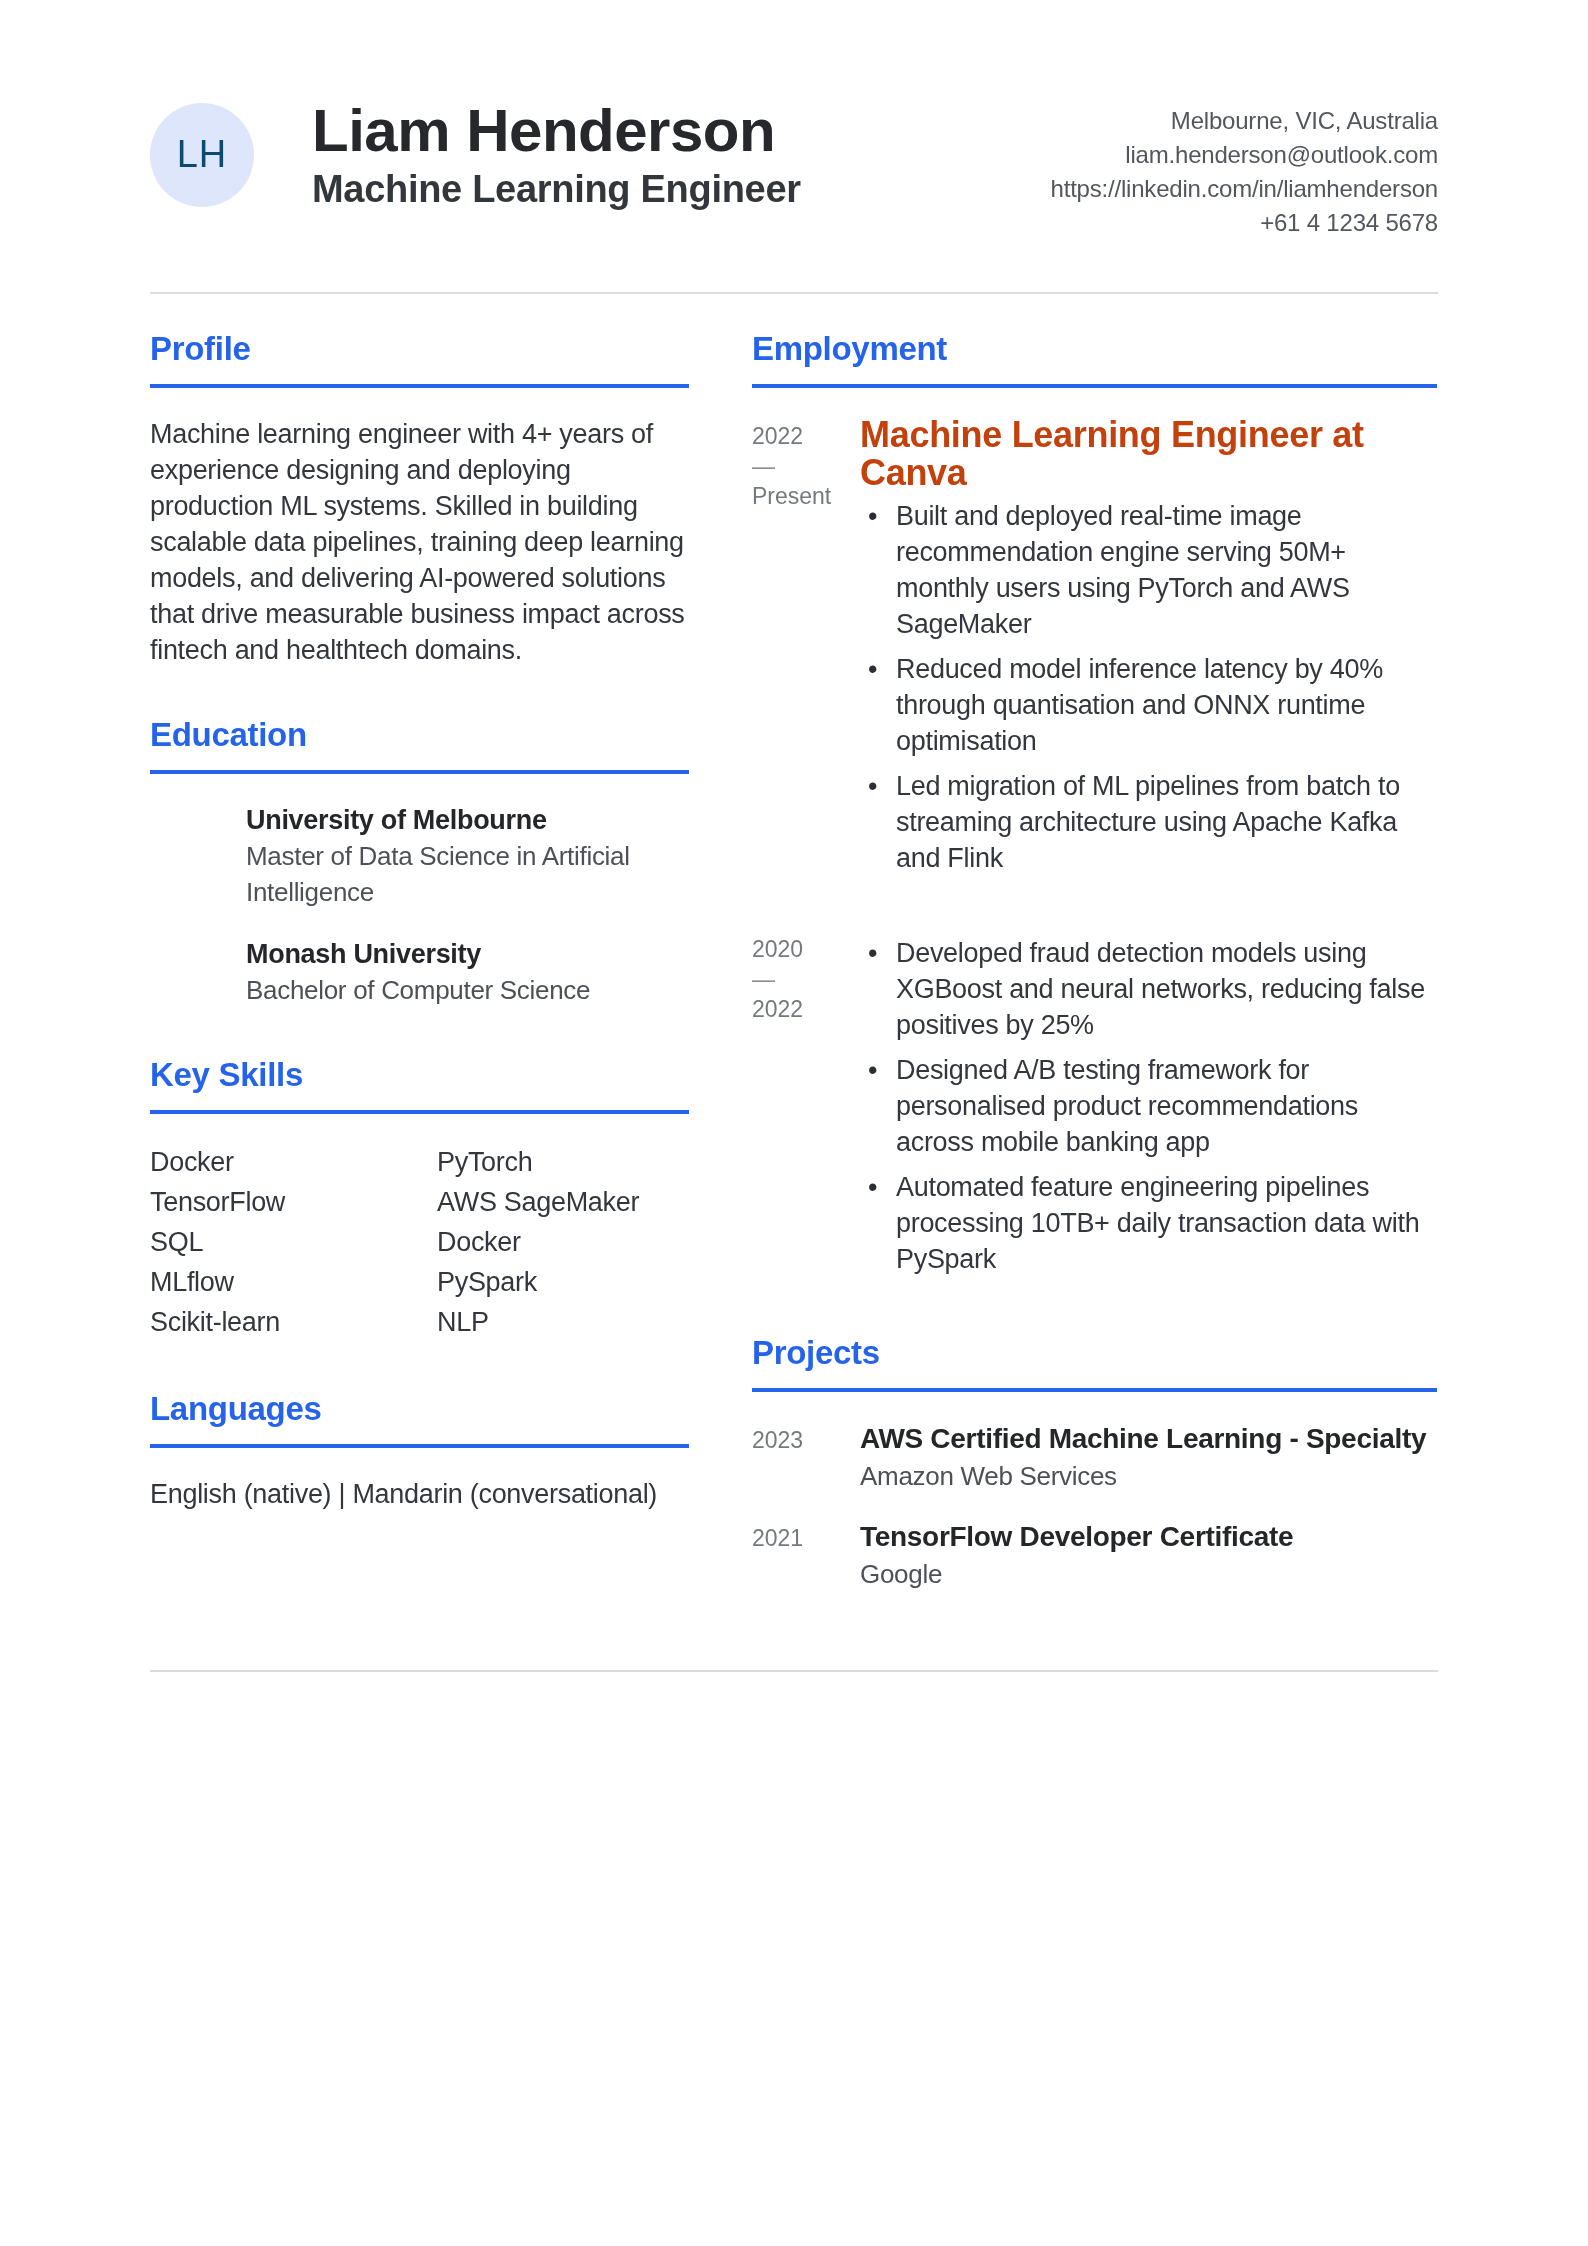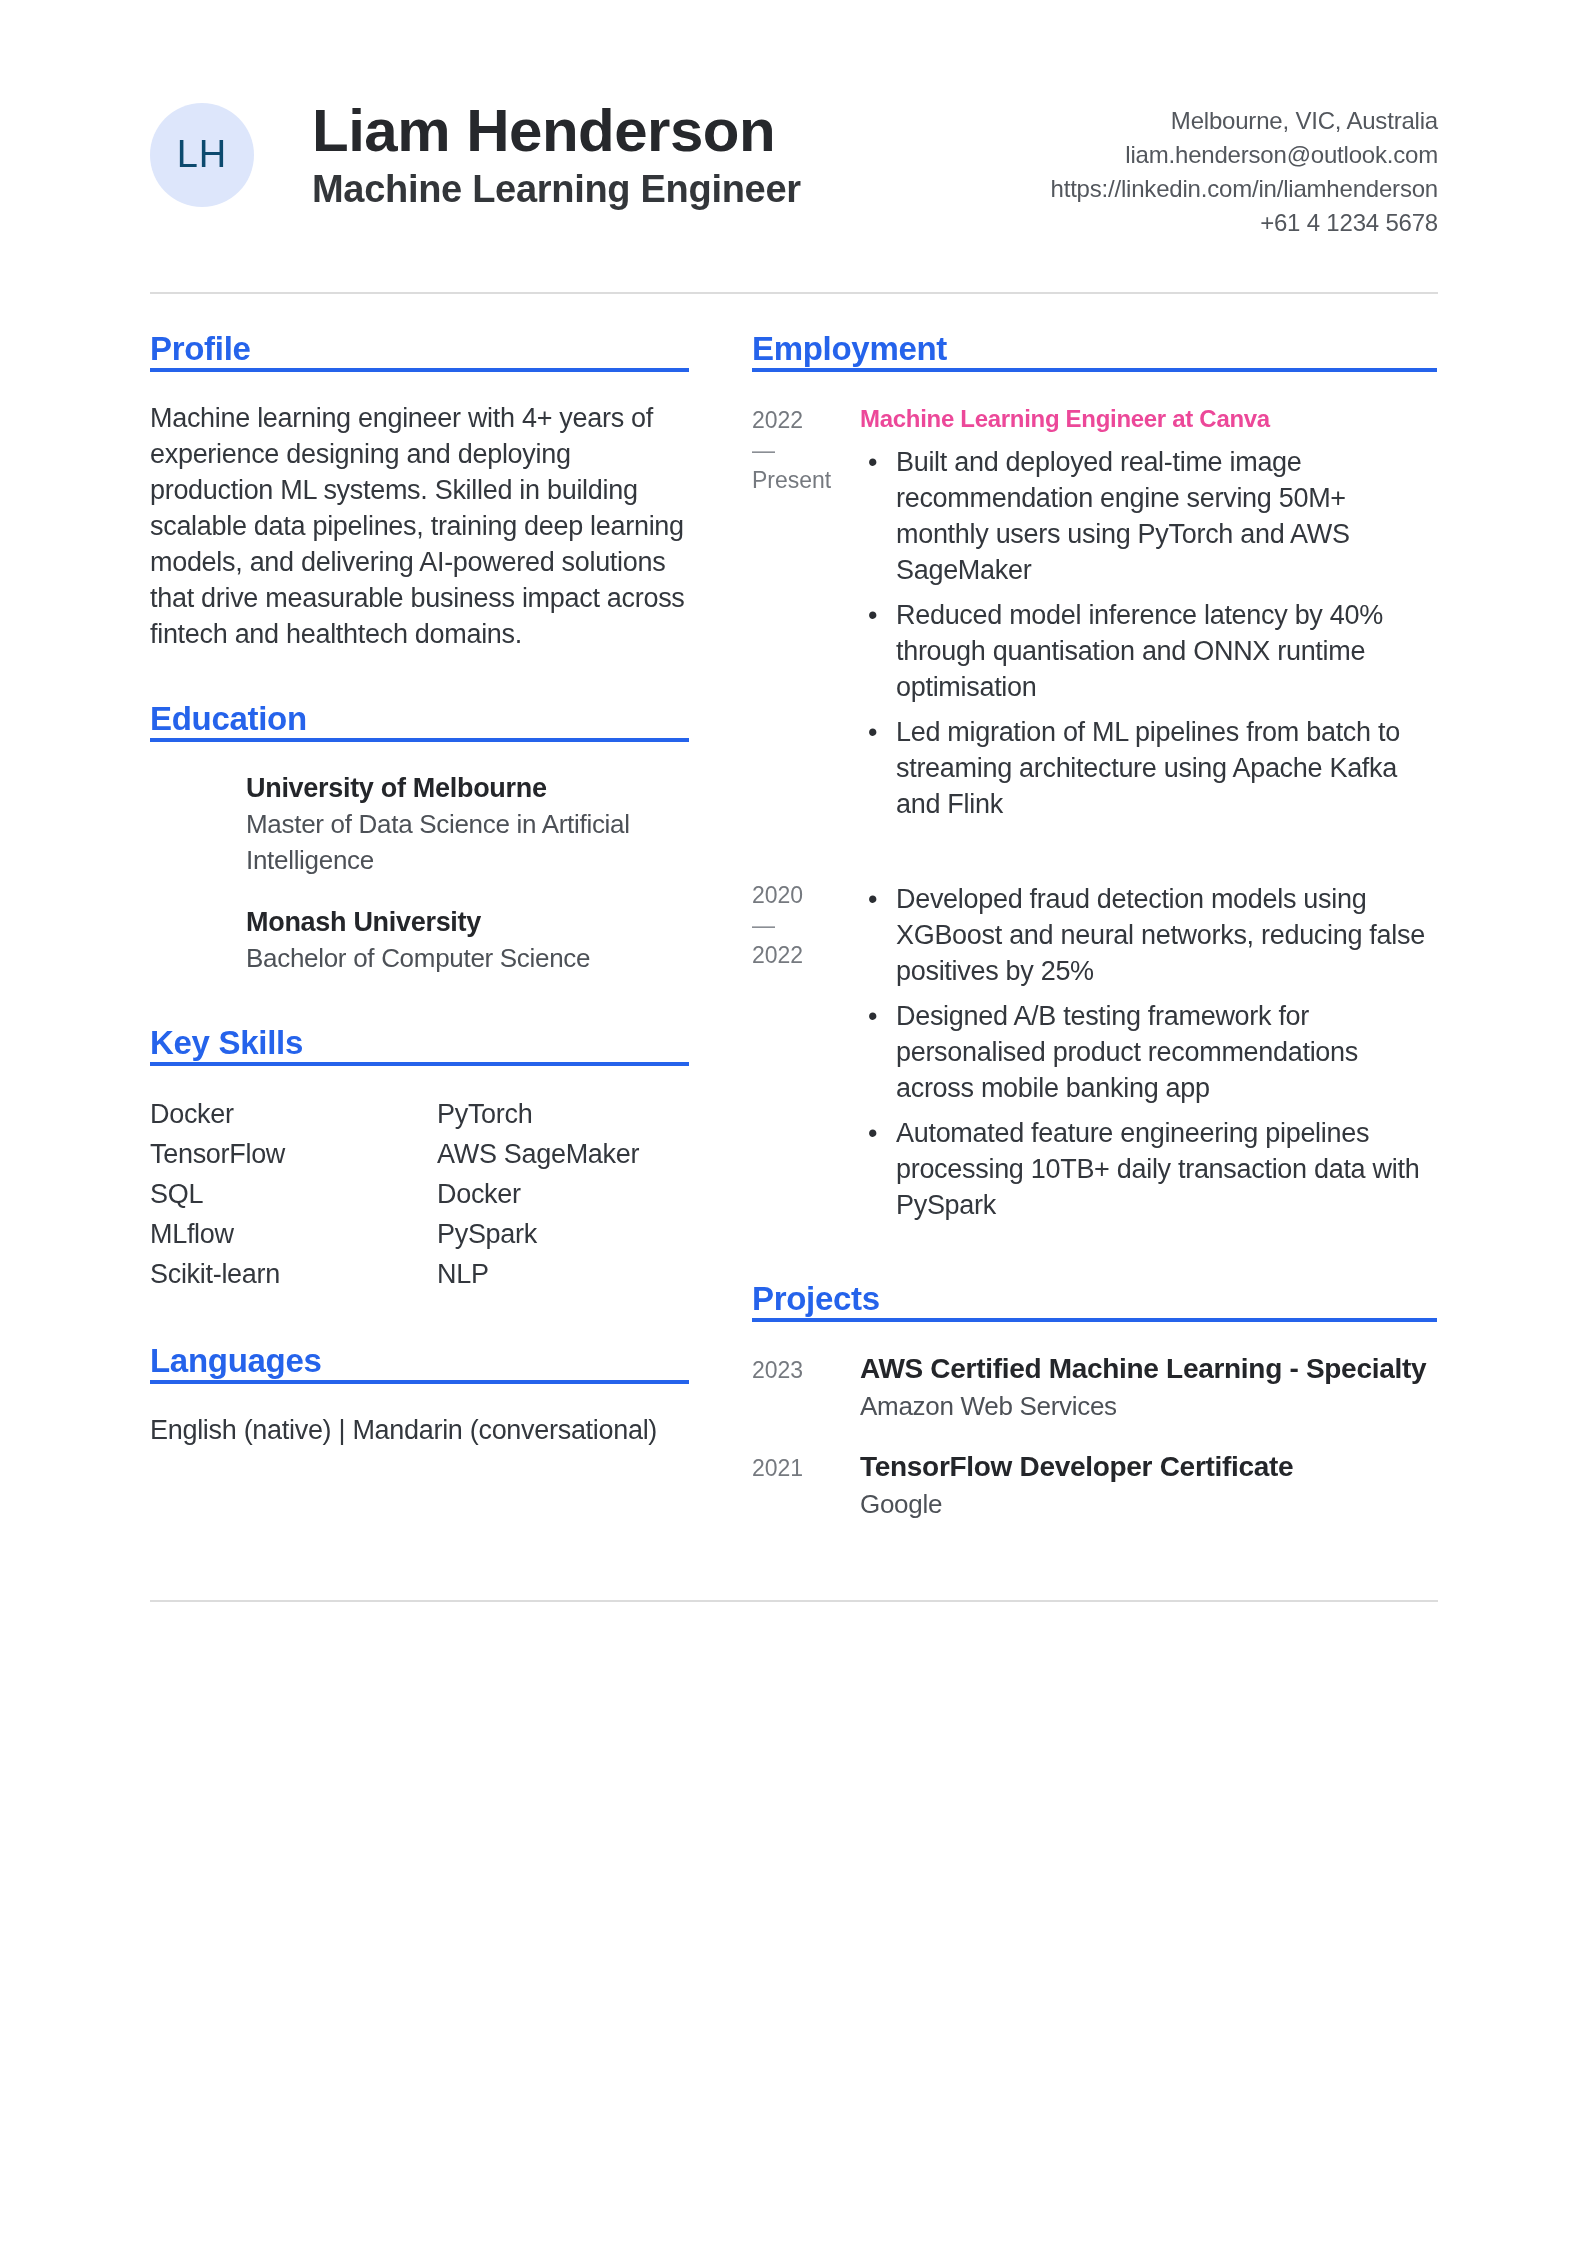--- a/index.html
+++ b/index.html
@@ -52,21 +52,21 @@
   .columns {
     display: grid;
     grid-template-columns: 539px 685px;
     column-gap: 63px;
     margin-top: 36px;
   }
 
   section { margin-bottom: 48px; }
   .section-heading {
     color: #2563eb; font-size: 33px; font-weight: bold; letter-spacing: -0.3px;
-    border-bottom: 4px solid #2563eb;
+    padding-bottom: 16px; border-bottom: 4px solid #2563eb;
   }
   .section-body { margin-top: 28px; }
 
   .body-text {
     font-size: 27px; line-height: 36px; letter-spacing: -0.3px; color: #33373d;
   }
 
   
   .edu-item { display: grid; grid-template-columns: 96px 1fr; margin-bottom: 26px; }
   .edu-school { font-size: 27px; font-weight: bold; color: #24262a; line-height: 36px; letter-spacing: -0.3px; }
@@ -75,21 +75,21 @@
   
   .skills-grid { display: grid; grid-template-columns: 287px 1fr; }
   .skills-col { list-style: none; }
   .skills-col li { font-size: 27px; line-height: 40px; color: #33373d; letter-spacing: -0.3px; }
 
   
   .dated-row { display: grid; grid-template-columns: 96px 1fr; margin-bottom: 44px; gap: 12px; }
   .date-col { color: #75797f; font-size: 23px; line-height: 30px; padding-top: 5px; }
   .date-col .dash { display: block; color: #8a8e94; }
 
-  .job-title { font-size: 24px; font-weight: bold; color: #ec4899; line-height: 38px; letter-spacing: -0.3px; }
+  .job-title { font-size: 36px; font-weight: bold; color: #c2410c; line-height: 38px; letter-spacing: -0.3px; }
   .job-bullets { list-style: none; margin-top: 6px; }
   .job-bullets li {
     position: relative;
     padding-left: 36px;
     font-size: 27px; line-height: 36px; letter-spacing: -0.3px; color: #33373d;
     margin-bottom: 9px;
   }
   .job-bullets li::before {
     content: "\2022";
     position: absolute; left: 8px; top: 0;

